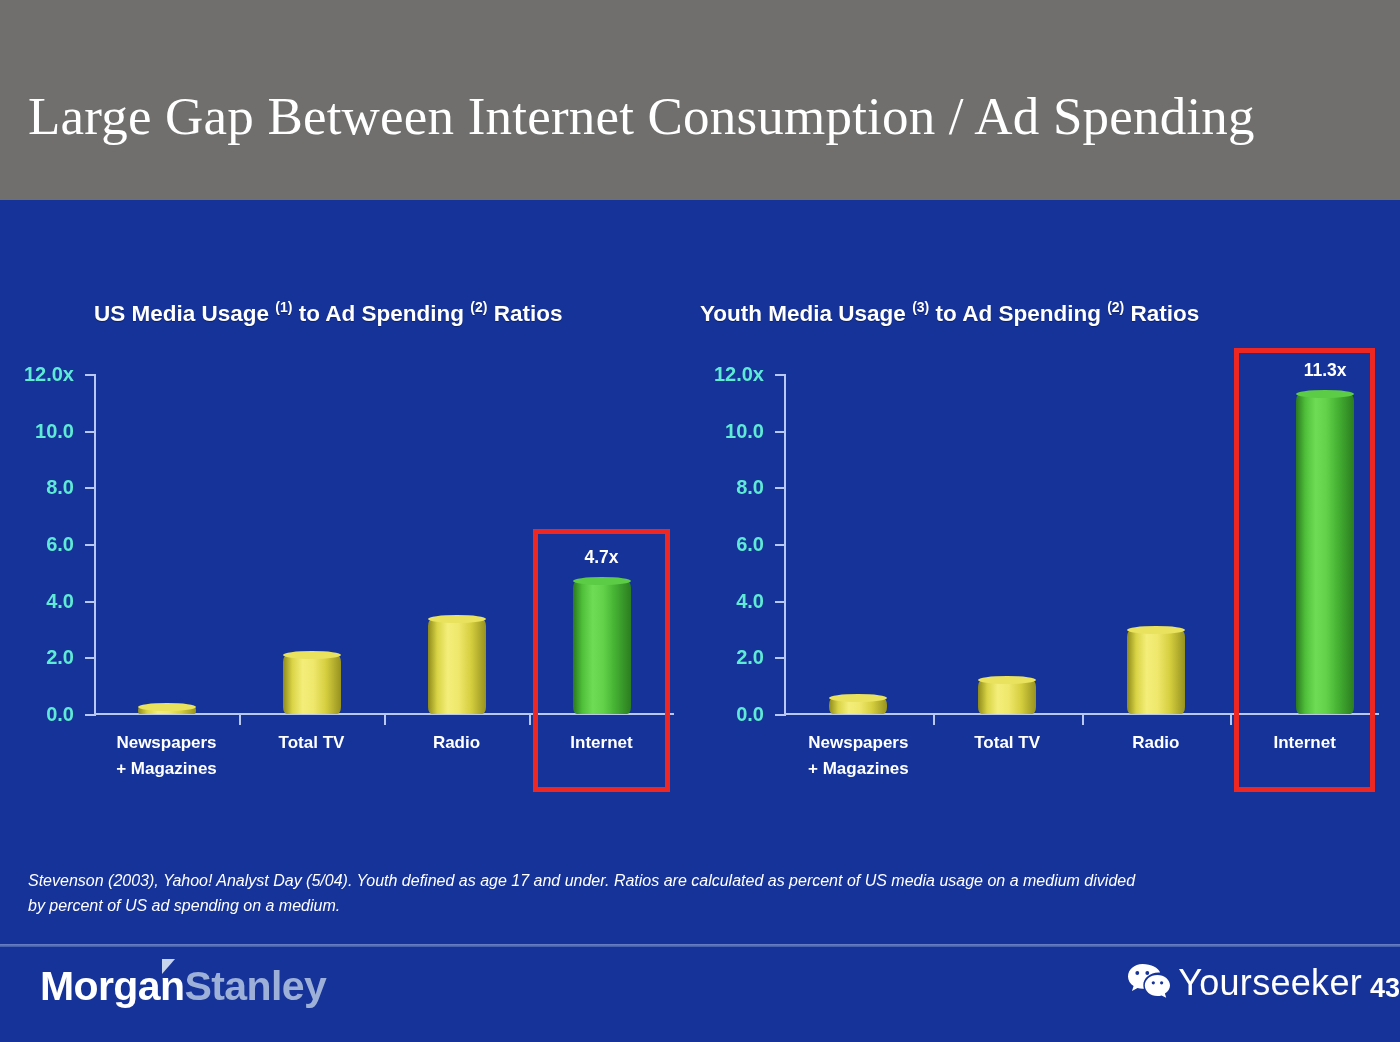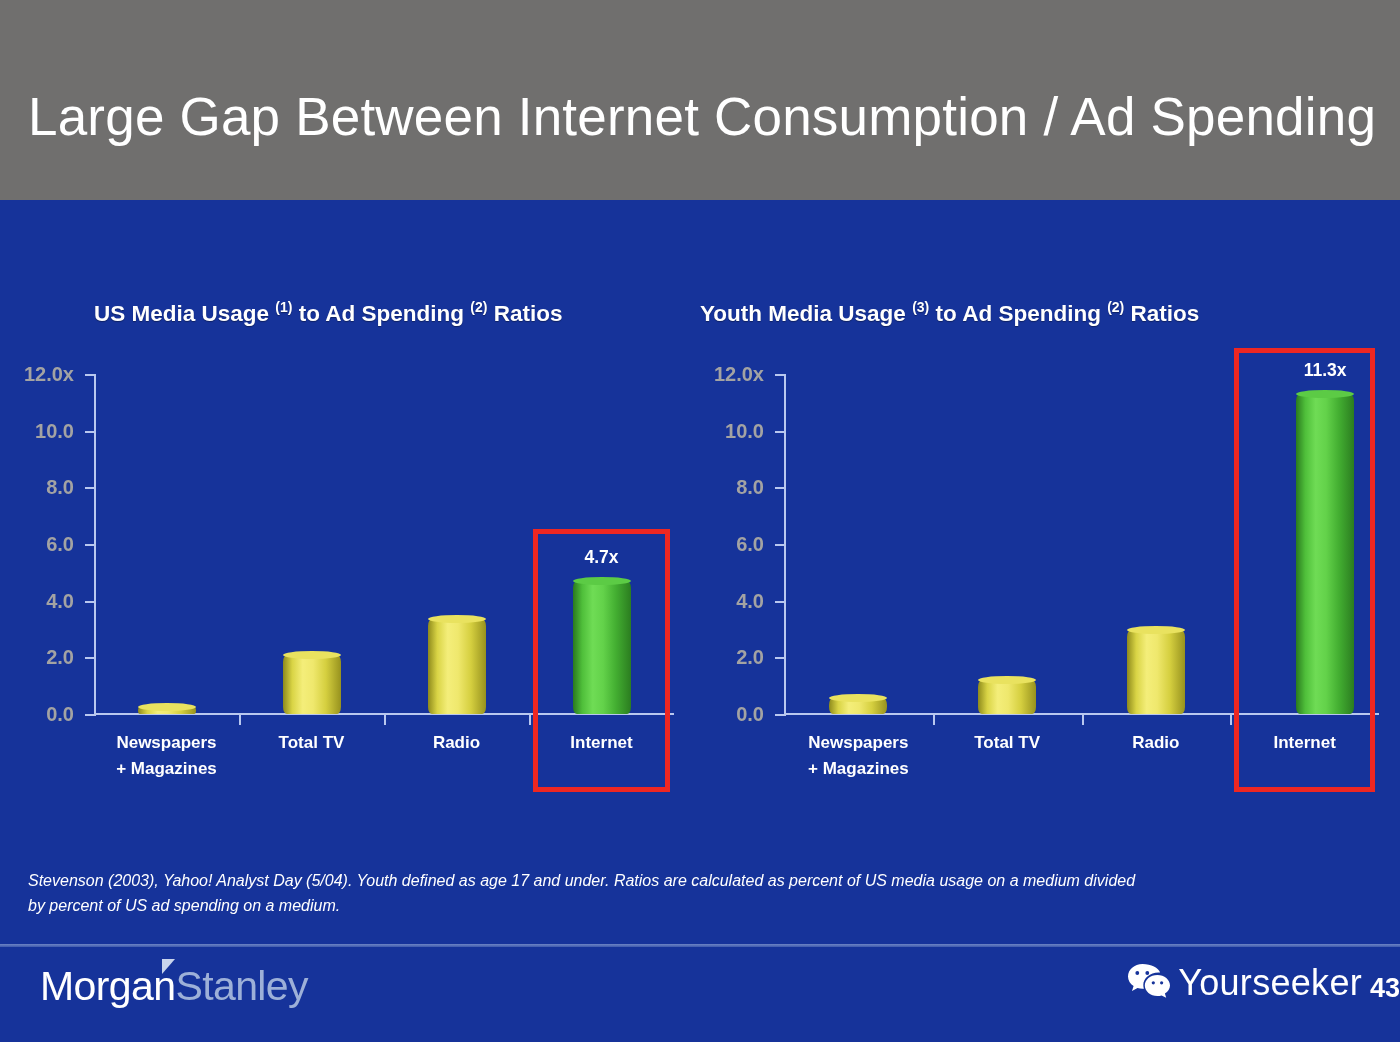--- a/index.html
+++ b/index.html
@@ -11,21 +11,21 @@
   }
   .slide { position: relative; width: 1400px; height: 1042px; background: #16339a; }
 
   
   .header-band {
     position: absolute; left: 0; top: 0; width: 1400px; height: 200px;
     background: #706f6e;
   }
   .slide-title {
     position: absolute; left: 28px; top: 86px; width: 1350px;
-    font-family: Liberation Sans, sans-serif;
+    font-family: Liberation Serif, serif;
     font-size: 53px; color: #ffffff; font-weight: 400;
     letter-spacing: 0.2px; white-space: nowrap;
   }
 
   
   .panel { position: absolute; top: 236px; width: 700px; height: 580px; padding-left: 24px; }
   .panel.left  { left: 0px; }
   .panel.right { left: 700px; }
 
   .panel-title {
@@ -53,21 +53,21 @@
   .axis-h {
     position: absolute; left: 0; bottom: -1px; height: 2px;
     width: 100%; background: #b9c8ef;
   }
   .ytick {
     position: absolute; left: -9px; width: 11px; height: 2px; background: #b9c8ef;
   }
   .ylabel {
     position: absolute; right: 100%; margin-right: 20px;
     transform: translateY(-50%);
-    color: #a3a3a3; font-weight: bold; font-size: 20px; white-space: nowrap;
+    color: #5eead4; font-weight: bold; font-size: 20px; white-space: nowrap;
   }
   .xtick {
     position: absolute; bottom: -11px; width: 2px; height: 10px; background: #b9c8ef;
   }
 
   
   .bars { position: absolute; inset: 0; display: flex; }
   .bar-cell {
     position: relative; flex: 1 1 0; height: 100%;
     display: flex; align-items: flex-end; justify-content: center;
@@ -119,21 +119,21 @@
   .divider {
     position: absolute; left: 0; top: 944px; width: 1400px; height: 3px;
     background: linear-gradient(to bottom, #6d85c4, #3f5aae);
   }
 
   
   .footer { position: absolute; left: 0; top: 947px; width: 1400px; height: 95px; }
   .ms-logo {
     position: absolute; left: 40px; top: 16px;
     font-family: "Liberation Sans", sans-serif;
-    font-size: 41px; letter-spacing: -0.6px; white-space: nowrap;
+    font-size: 41px; letter-spacing: -0.6px; white-space: nowrap; font-weight: bold;
   }
   .ms-logo .ms-morgan { color: #ffffff; }
   .ms-logo .ms-stanley { color: #9db0d8; }
   .ms-mark {
     position: absolute; left: 162px; top: 12px;
     width: 0; height: 0;
     border-top: 15px solid #c8d4ec;
     border-right: 13px solid transparent;
   }
   .page-num {

